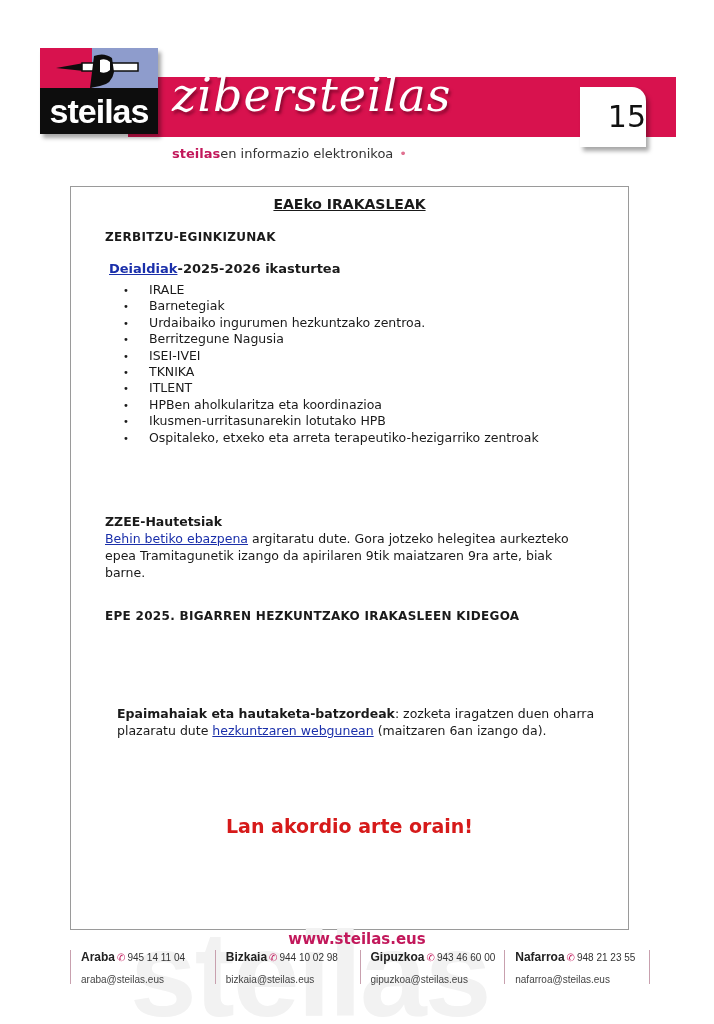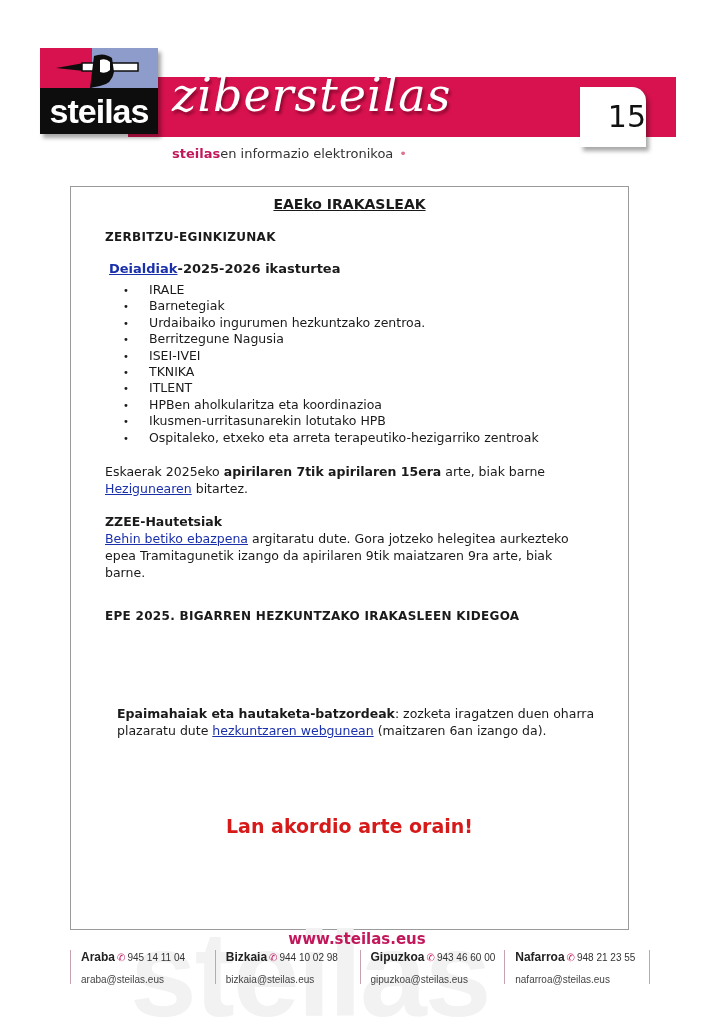--- a/index.html
+++ b/index.html
@@ -86,24 +86,20 @@
     <li><span class="b">•</span><span>Urdaibaiko ingurumen hezkuntzako zentroa.</span></li>
     <li><span class="b">•</span><span>Berritzegune Nagusia</span></li>
     <li><span class="b">•</span><span>ISEI-IVEI</span></li>
     <li><span class="b">•</span><span>TKNIKA</span></li>
     <li><span class="b">•</span><span>ITLENT</span></li>
     <li><span class="b">•</span><span>HPBen aholkularitza eta koordinazioa</span></li>
     <li><span class="b">•</span><span>Ikusmen-urritasunarekin lotutako HPB</span></li>
     <li><span class="b">•</span><span>Ospitaleko, etxeko eta arreta terapeutiko-hezigarriko zentroak</span></li>
   </ul>
 
-  <div class="p" style="left:34px; top:276px;">
-    <span>Eskaerak 2025eko </span><b>apirilaren 7tik apirilaren 15era</b><span> arte, biak barne</span><br>
-    <a href="#">Hezigunearen</a><span> bitartez.</span>
-  </div>
 
   <div class="p" style="left:34px; top:326px;">
     <b>ZZEE-Hautetsiak</b><br>
     <a href="#">Behin betiko ebazpena</a><span> argitaratu dute. Gora jotzeko helegitea aurkezteko</span><br>
     <span>epea Tramitagunetik izango da apirilaren 9tik maiatzaren 9ra arte, biak</span><br>
     <span>barne.</span>
   </div>
 
   <div class="p" style="left:34px; top:421px; font-weight:bold; font-size:12px; letter-spacing:0.3px;text-align:right;">EPE 2025. BIGARREN HEZKUNTZAKO IRAKASLEEN KIDEGOA</div>
 

